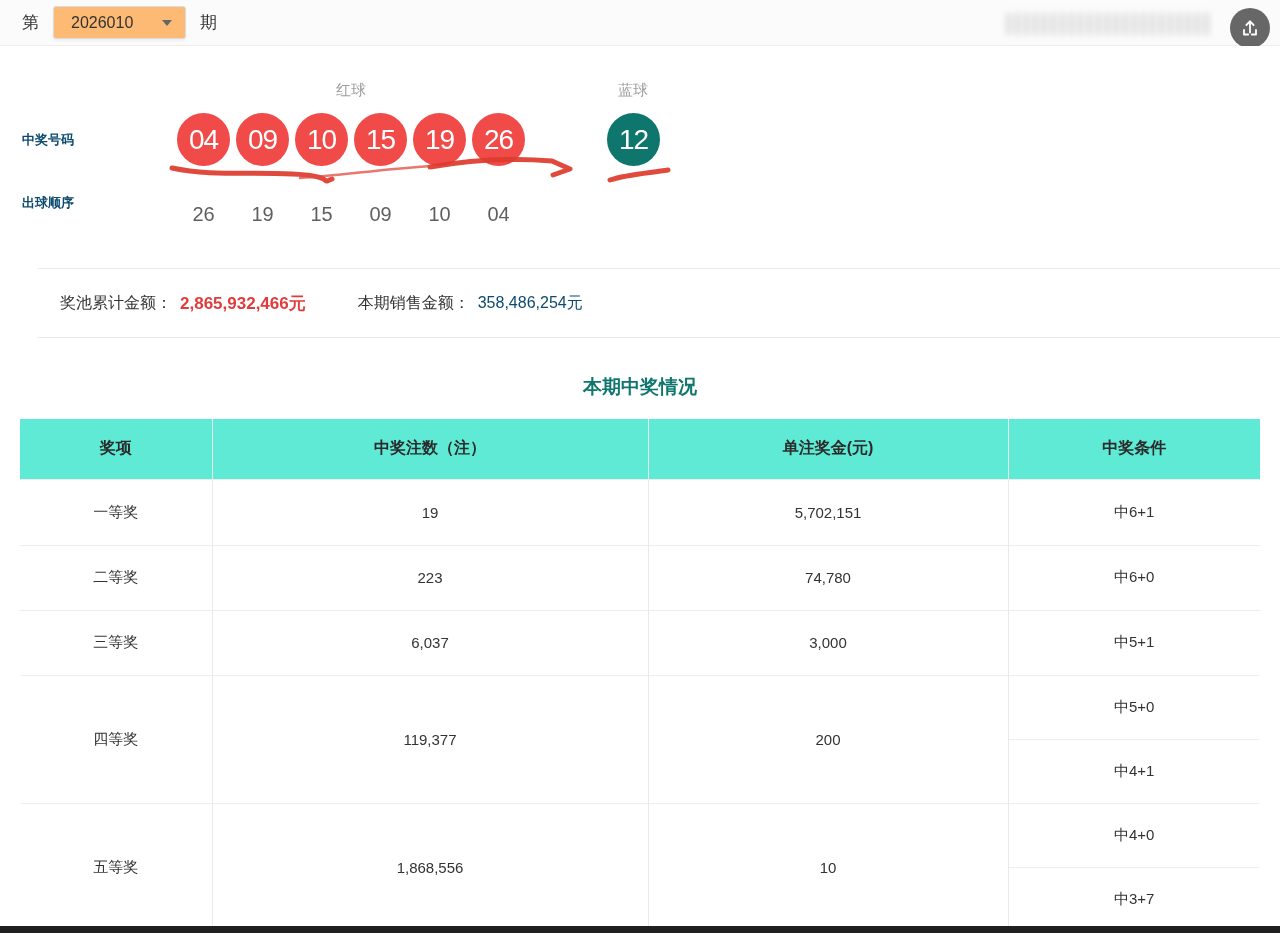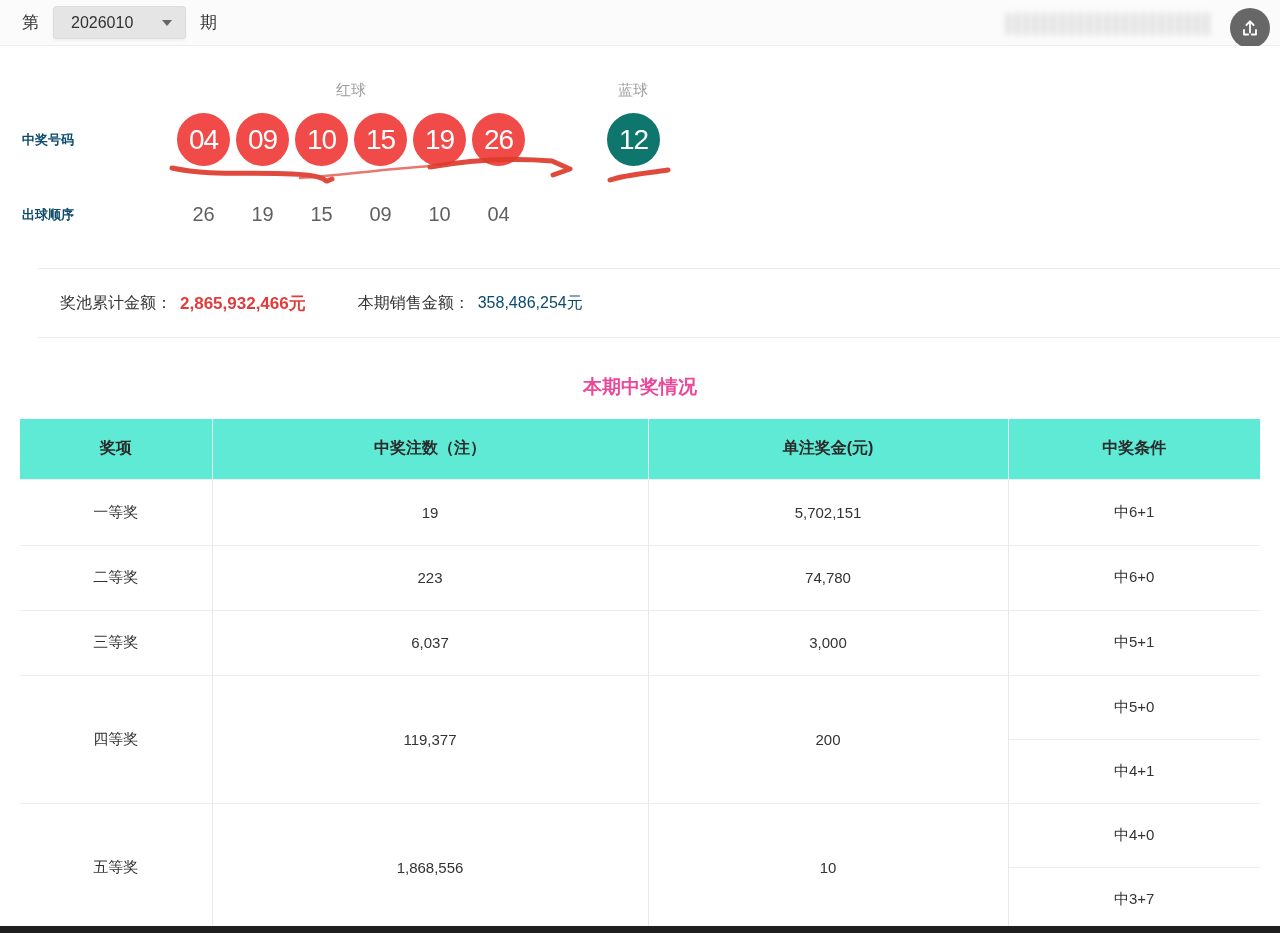--- a/index.html
+++ b/index.html
@@ -3,62 +3,62 @@
 <meta charset="utf-8">
 <style>
   * { margin:0; padding:0; box-sizing:border-box; }
   html,body { width:1280px; height:933px; overflow:hidden; background:#fff;
     font-family:"Liberation Sans","DejaVu Sans",sans-serif; color:#333; position:relative; }
 
   
   .topbar { height:46px; background:#fbfbfb; border-bottom:1px solid #eeeeee;
     display:flex; align-items:center; padding-left:22px; position:relative; }
   .tb-text { font-size:17px; color:#333; }
-  .dropdown { width:133px; height:33px; background:#e5e5e5; border:1px solid #dcdcdc;
+  .dropdown { width:133px; height:33px; background:#fdba74; border:1px solid #dcdcdc;
     border-radius:3px; margin:0 14px; display:flex; align-items:center;
     justify-content:space-between; padding:0 13px 0 17px; font-size:16px; color:#333;
     cursor:pointer; box-shadow:0 2px 3px rgba(0,0,0,.05); }
   .caret { width:0; height:0; border-left:5px solid transparent;
     border-right:5px solid transparent; border-top:6px solid #666; }
   .watermark { position:absolute; right:68px; top:13px; width:205px; height:22px;
     background:repeating-linear-gradient(90deg, rgba(130,130,130,.5) 0 2px,
       rgba(190,190,190,.2) 2px 5px, rgba(255,255,255,0) 5px 9px);
     filter:blur(3px); border-radius:2px; }
   .share-btn { position:absolute; right:10px; top:8px; width:40px; height:40px;
     border-radius:50%; background:rgba(62,62,62,.78); display:flex;
     align-items:center; justify-content:center; cursor:pointer; }
 
   
   .draw { position:relative; height:222px; background:#fff; }
   .group-label { position:absolute; top:35px; transform:translateX(-50%);
     font-size:15px; color:#9c9c9c; }
   .red-lab { left:351px; } .blue-lab { left:633px; }
   .row-label { position:absolute; left:22px; font-size:13px; font-weight:bold; color:#0c4a6e; }
   .lbl-numbers { top:85px; }
-  .lbl-order { top:160px;font-family:Liberation Serif, serif; }
+  .lbl-order { top:148px;font-family:Liberation Serif, serif; }
   .balls { position:absolute; left:177px; top:67px; display:flex; gap:6px; }
   .ball { width:53px; height:53px; border-radius:50%; color:#fff; font-size:28px;
     display:flex; align-items:center; justify-content:center; letter-spacing:-1px; }
   .ball.red { background:#f04a49; }
   .ball.blue { background:#0f766e; position:absolute; left:607px; top:67px; }
   .scribble { position:absolute; left:0; top:0; pointer-events:none; }
   .order { position:absolute; left:177px; top:157px; display:flex; gap:6px; }
   .order span { width:53px; text-align:center; font-size:20px; color:#5f5f5f; }
 
   
   .pool { height:70px; border-top:1px solid #eaeaea; border-bottom:1px solid #eaeaea;
     display:flex; align-items:center; padding-left:22px; background:#fff;margin-left:38px; }
   .pool-label { font-size:16px; color:#333; }
   .pool-value { font-size:16px; color:#0c4a6e; margin-left:8px; }
   .jackpot { color:#e23b3b; font-weight:bold; font-size:17px; }
   .sales-label { margin-left:52px; }
 
   
   .tbl-title { padding-top:36px; text-align:center; font-size:19px;
-    font-weight:bold; color:#ec4899; }
+    font-weight:bold; color:#0f766e; }
   table { width:1240px; margin:19px auto 0; border-collapse:collapse; table-layout:fixed; }
   th { height:60px; background:#5eead4; font-size:16px; font-weight:bold; color:#2b2b2b; }
   td { text-align:center; font-size:15px; color:#333; background:#fff; }
   th, td { border-right:1px solid #e9e9e9; border-bottom:1px solid #ededed; }
   th:last-child, td.lastcol { border-right:none; }
   tr.h66 td { height:66px; }
   tr.h65 td { height:65px; }
   tr.sub td { height:64px; }
 
   .bottom-bar { position:absolute; left:0; top:926px; width:1280px; height:7px;

